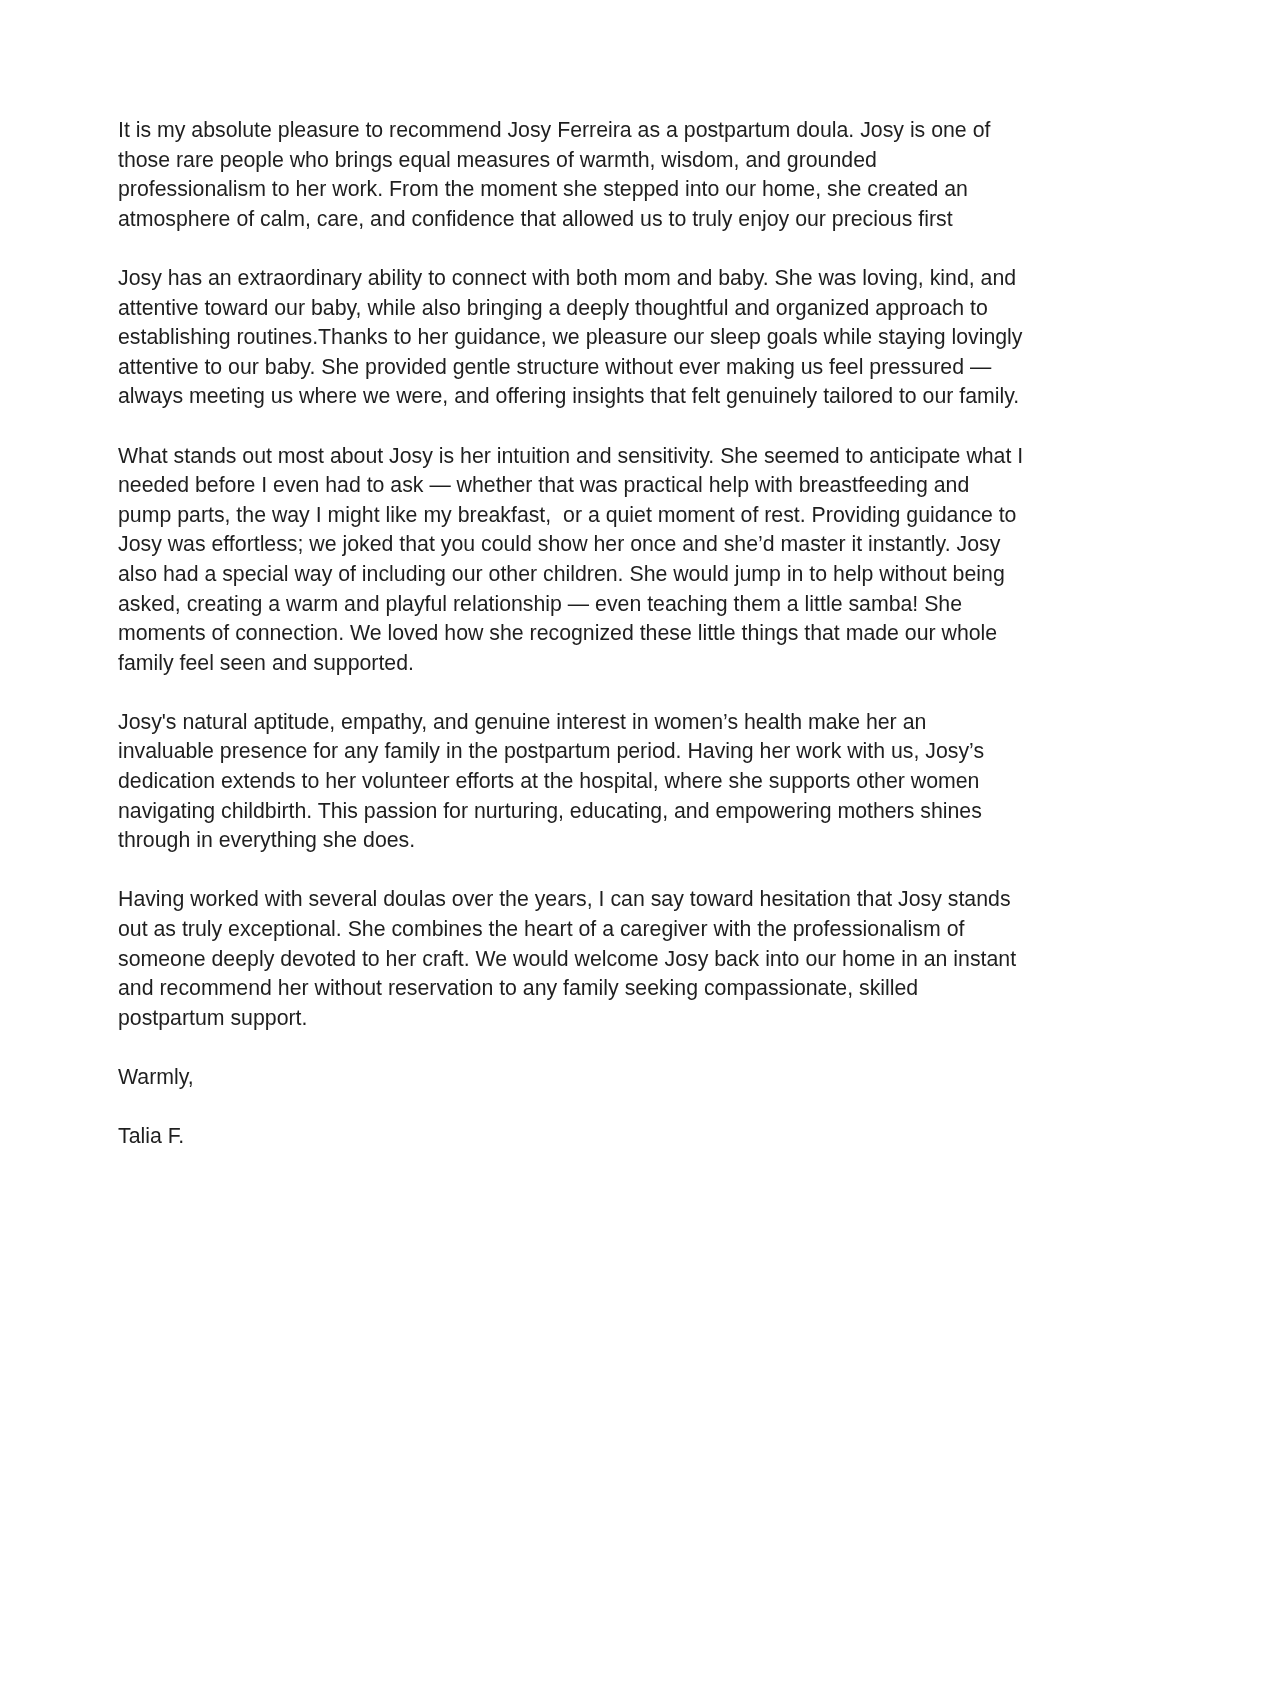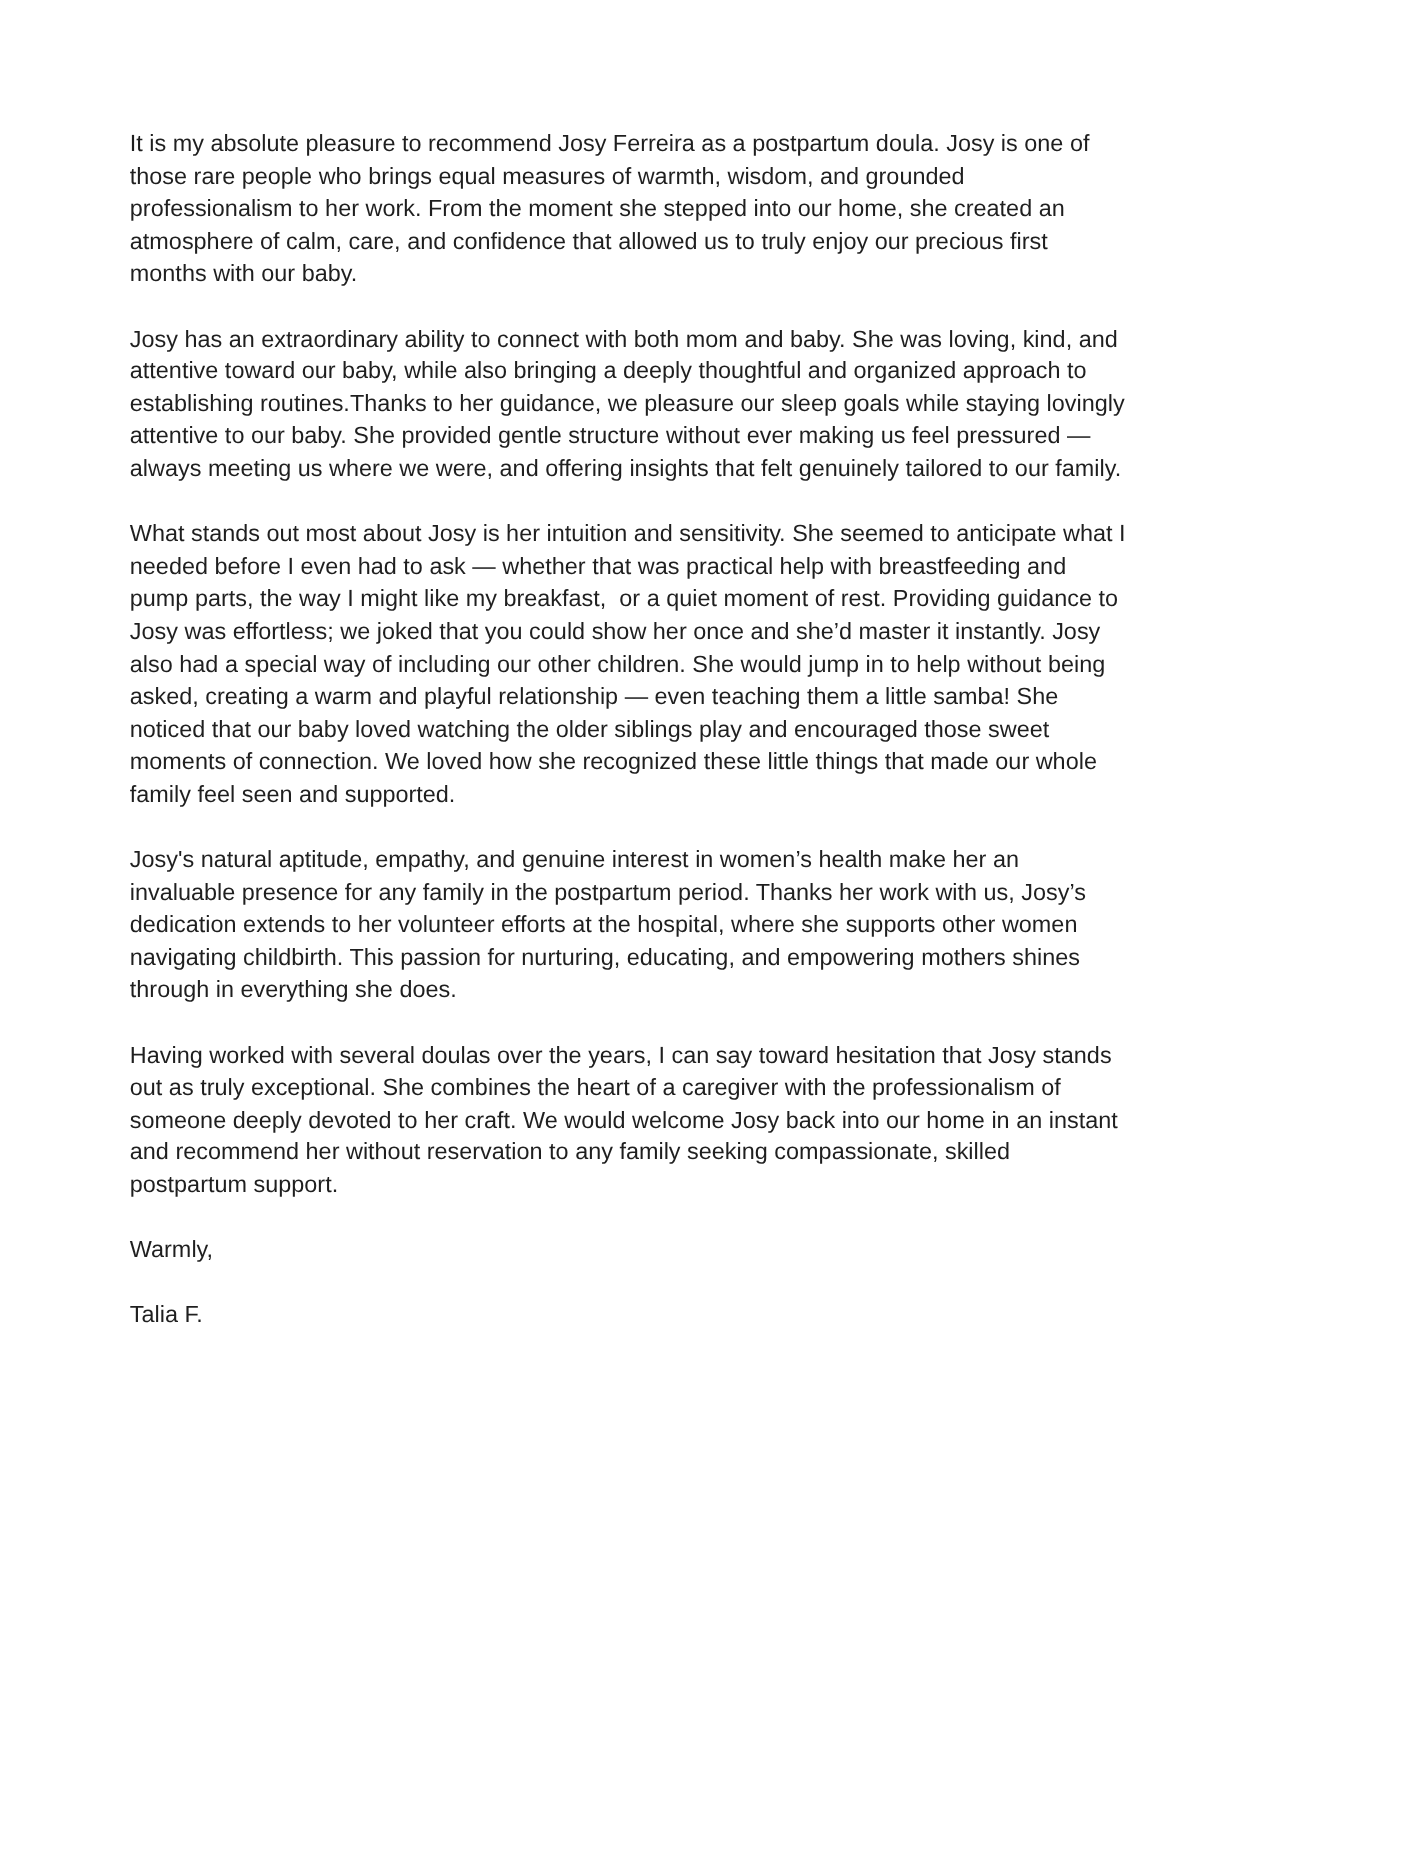--- a/index.html
+++ b/index.html
@@ -14,43 +14,41 @@
 </style>
 </head>
 <body>
 
 <div class="page">
   <p class="para">
     <span class="line">It is my absolute pleasure to recommend Josy Ferreira as a postpartum doula. Josy is one of</span>
     <span class="line">those rare people who brings equal measures of warmth, wisdom, and grounded</span>
     <span class="line">professionalism to her work. From the moment she stepped into our home, she created an</span>
     <span class="line">atmosphere of calm, care, and confidence that allowed us to truly enjoy our precious first</span>
-    <span class="line">months with our baby.</span>
   </p>
   <p class="para">
     <span class="line">Josy has an extraordinary ability to connect with both mom and baby. She was loving, kind, and</span>
     <span class="line">attentive toward our baby, while also bringing a deeply thoughtful and organized approach to</span>
     <span class="line">establishing routines.Thanks to her guidance, we pleasure our sleep goals while staying lovingly</span>
     <span class="line">attentive to our baby. She provided gentle structure without ever making us feel pressured —</span>
     <span class="line">always meeting us where we were, and offering insights that felt genuinely tailored to our family.</span>
   </p>
   <p class="para">
     <span class="line">What stands out most about Josy is her intuition and sensitivity. She seemed to anticipate what I</span>
     <span class="line">needed before I even had to ask — whether that was practical help with breastfeeding and</span>
     <span class="line">pump parts, the way I might like my breakfast,  or a quiet moment of rest. Providing guidance to</span>
     <span class="line">Josy was effortless; we joked that you could show her once and she’d master it instantly. Josy</span>
     <span class="line">also had a special way of including our other children. She would jump in to help without being</span>
     <span class="line">asked, creating a warm and playful relationship — even teaching them a little samba! She</span>
-    <span class="line">noticed that our baby loved watching the older siblings play and encouraged those sweet</span>
     <span class="line">moments of connection. We loved how she recognized these little things that made our whole</span>
     <span class="line">family feel seen and supported.</span>
   </p>
   <p class="para">
     <span class="line">Josy's natural aptitude, empathy, and genuine interest in women’s health make her an</span>
-    <span class="line">invaluable presence for any family in the postpartum period. Thanks her work with us, Josy’s</span>
+    <span class="line">invaluable presence for any family in the postpartum period. Having her work with us, Josy’s</span>
     <span class="line">dedication extends to her volunteer efforts at the hospital, where she supports other women</span>
     <span class="line">navigating childbirth. This passion for nurturing, educating, and empowering mothers shines</span>
     <span class="line">through in everything she does.</span>
   </p>
   <p class="para">
     <span class="line">Having worked with several doulas over the years, I can say toward hesitation that Josy stands</span>
     <span class="line">out as truly exceptional. She combines the heart of a caregiver with the professionalism of</span>
     <span class="line">someone deeply devoted to her craft. We would welcome Josy back into our home in an instant</span>
     <span class="line">and recommend her without reservation to any family seeking compassionate, skilled</span>
     <span class="line">postpartum support.</span>

